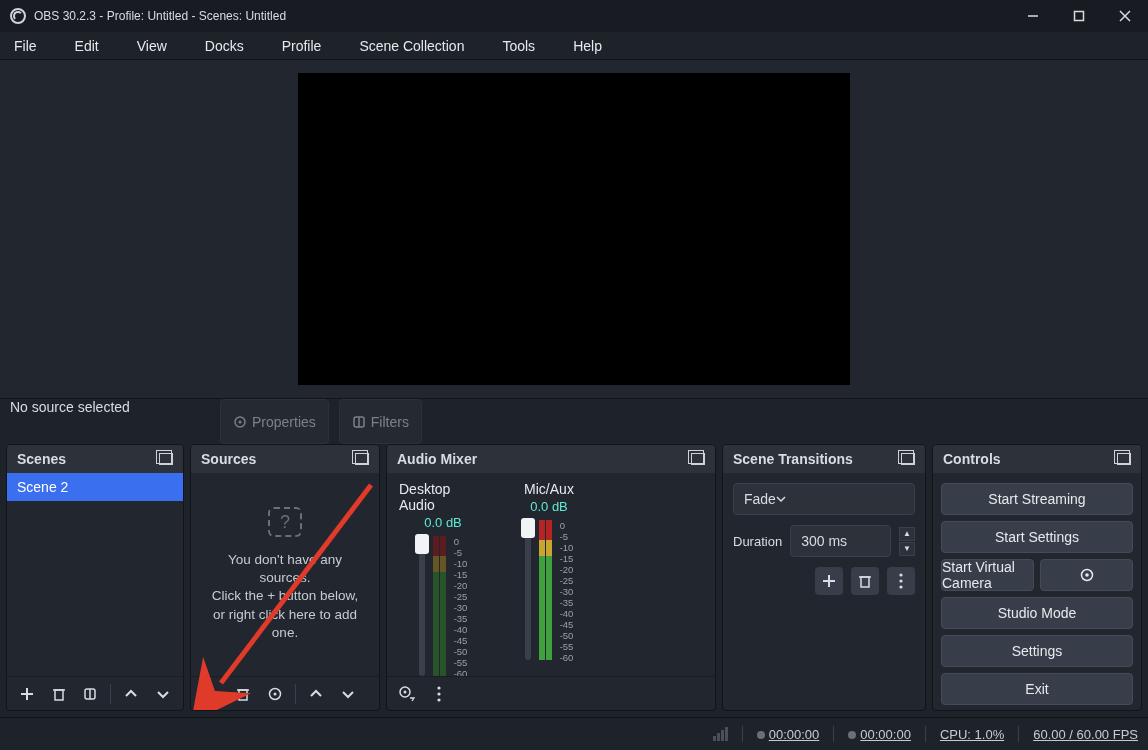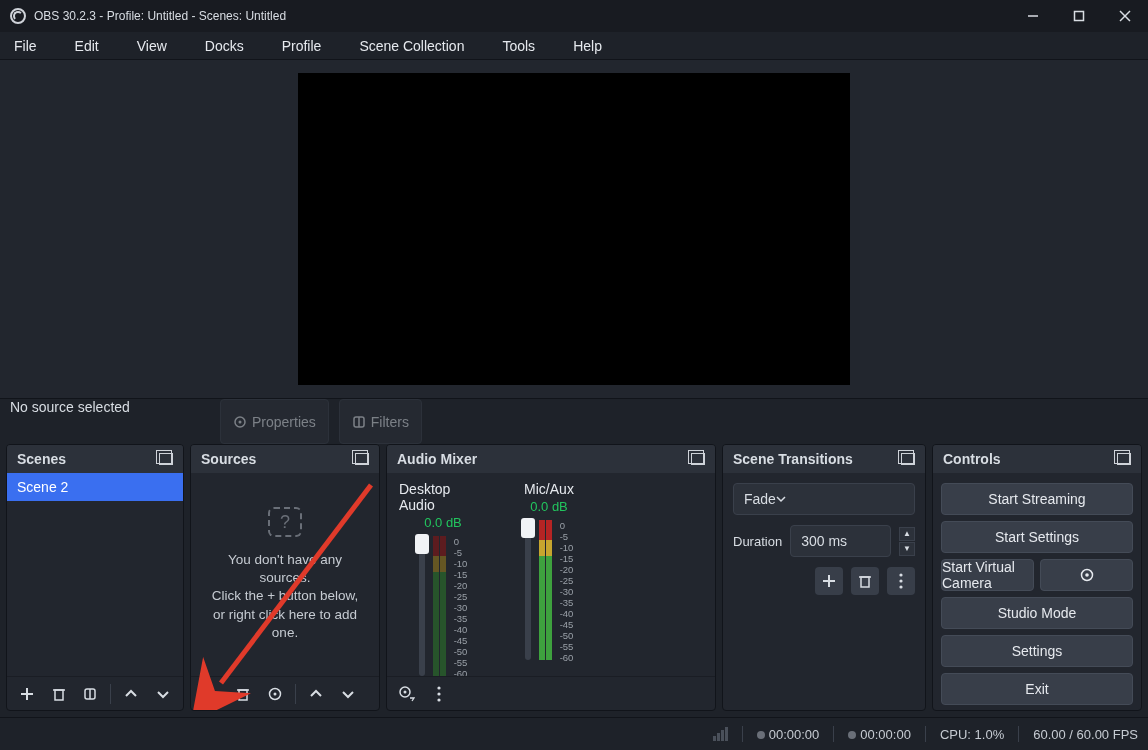--- a/index.html
+++ b/index.html
@@ -47,21 +47,21 @@
 .sources-empty { display:flex; flex-direction:column; align-items:center; justify-content:center; height:100%; padding:10px 12px; text-align:center; font-size:13.5px; line-height:1.35; color:#c6cbd2;}
 .sources-empty .qicon{ width:34px;height:30px;border:2px dashed #6a6f78;border-radius:6px; display:flex;align-items:center;justify-content:center;color:#6a6f78;font-size:18px;margin-bottom:14px;}
 
 .iconbtn { width:28px;height:28px; border-radius:4px; display:flex;align-items:center;justify-content:center; color:#d8dde3;}
 .sep{width:1px;height:20px;background:#3a404b;margin:0 2px;}
 
 
 .mixer-body { display:flex; gap:18px; padding:8px 12px 0 12px; height:100%;}
 .channel { width:88px; display:flex; flex-direction:column; align-items:center;}
 .ch-name{font-size:14px;color:#e6e9ee;}
-.ch-db{font-size:13px;color:#22c55e;margin-top:2px;}
+.ch-db{font-size:13px;color:#5eead4;margin-top:2px;}
 .meter-wrap{flex:1; display:flex; gap:6px; margin-top:6px; align-items:flex-start;}
 .slider-track{width:6px;height:140px;background:#3a404b;border-radius:3px;position:relative;margin-right:2px;}
 .slider-thumb{width:14px;height:20px;background:#f1f3f6;border-radius:3px;position:absolute;left:-4px;top:-2px;}
 .bars{display:flex;gap:1px;}
 .bar{width:6px;height:140px;background:linear-gradient(to bottom,#b52424 0%,#b52424 14%,#c7a52e 14%,#c7a52e 26%,#3ea13e 26%,#3ea13e 100%); position:relative;}
 .bar.dim::after{content:'';position:absolute;left:0;right:0;top:0;bottom:0;background:rgba(20,22,28,.55);}
 .scale{display:flex;flex-direction:column;justify-content:space-between;height:140px;font-size:9.5px;color:#9aa0a8;margin-left:2px;}
 .ch-foot{display:flex;gap:8px;margin-top:10px;align-items:center;}
 
 
@@ -74,21 +74,21 @@
 .trans-btns{display:flex;gap:8px;justify-content:flex-end;}
 
 
 .controls-body{padding:10px 8px;display:flex;flex-direction:column;gap:6px;}
 .cbtn{background:#383e49;border:1px solid #444b57;border-radius:4px;height:32px;display:flex;align-items:center;justify-content:center;font-size:14px;color:#e6e9ee;}
 .vc-row{display:flex;gap:6px;}
 .vc-row .cbtn{flex:1;}
 .gearbtn{width:32px;}
 
 
-.statusbar{height:28px;background:#1e2229;border-top:1px solid #11141a;display:flex;align-items:center;justify-content:flex-end;padding:16px 10px;gap:14px;font-size:13px;color:#c6cbd2;}
+.statusbar{height:28px;background:#1e2229;border-top:1px solid #11141a;display:flex;align-items:center;justify-content:flex-end;padding:16px 10px;gap:14px;font-size:13px;color:#c6cbd2;text-decoration:underline;}
 .statusbar .divider{width:1px;height:16px;background:#3a404b;}
 .sig{display:flex;align-items:flex-end;gap:1px;}
 .sig span{width:3px;background:#4a505a;}
 .dot{width:8px;height:8px;border-radius:50%;background:#6a6f78;display:inline-block;margin-right:4px;}
 
 
 svg{display:block;}
 
 
 .arrow{position:absolute;pointer-events:none;}

